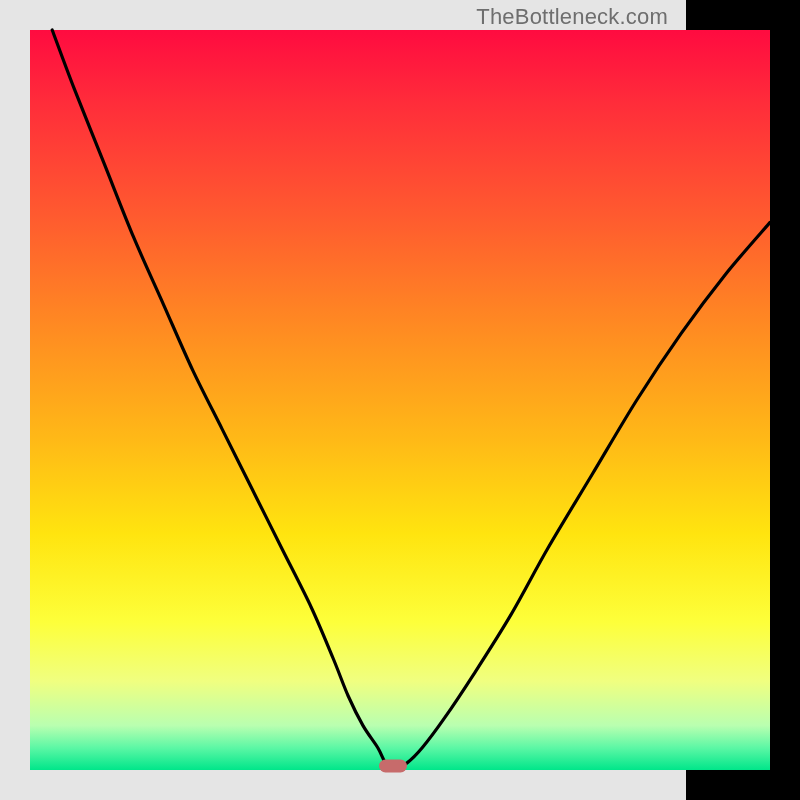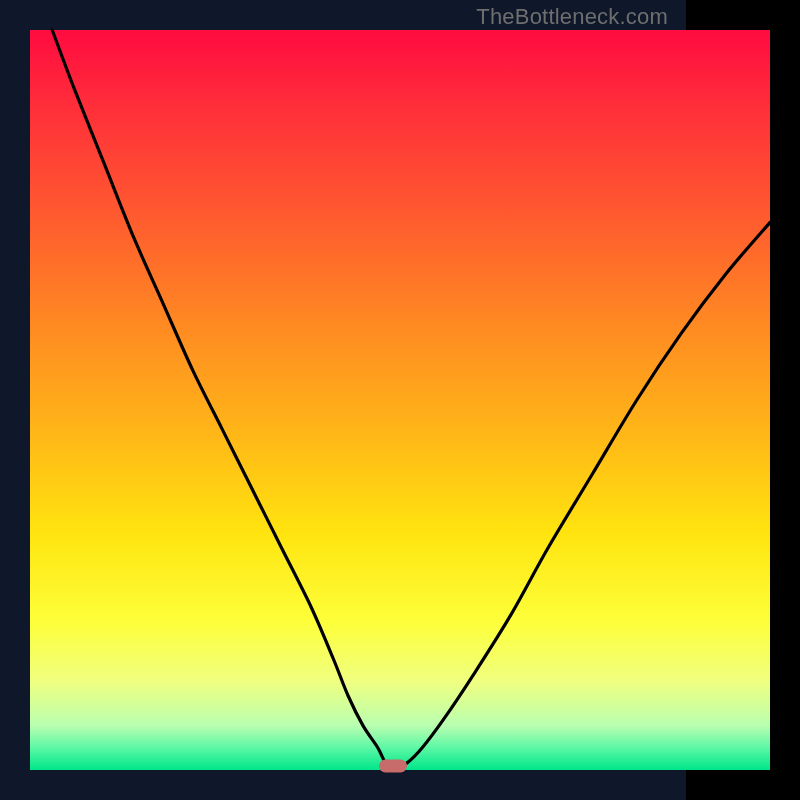--- a/index.html
+++ b/index.html
@@ -9,21 +9,21 @@
     height: 800px;
     background: #000;
     overflow: hidden;
   }
   .frame {
     position: absolute;
     left: 0;
     top: 0;
     width: 686px;
     height: 800px;
-    background: #0f172a;
+    background: #e5e5e5;
   }
   .plot-area {
     position: absolute;
     left: 30px;
     top: 30px;
     width: 740px;
     height: 740px;
     
     background: linear-gradient(to bottom,
       #ff0b40 0%,

